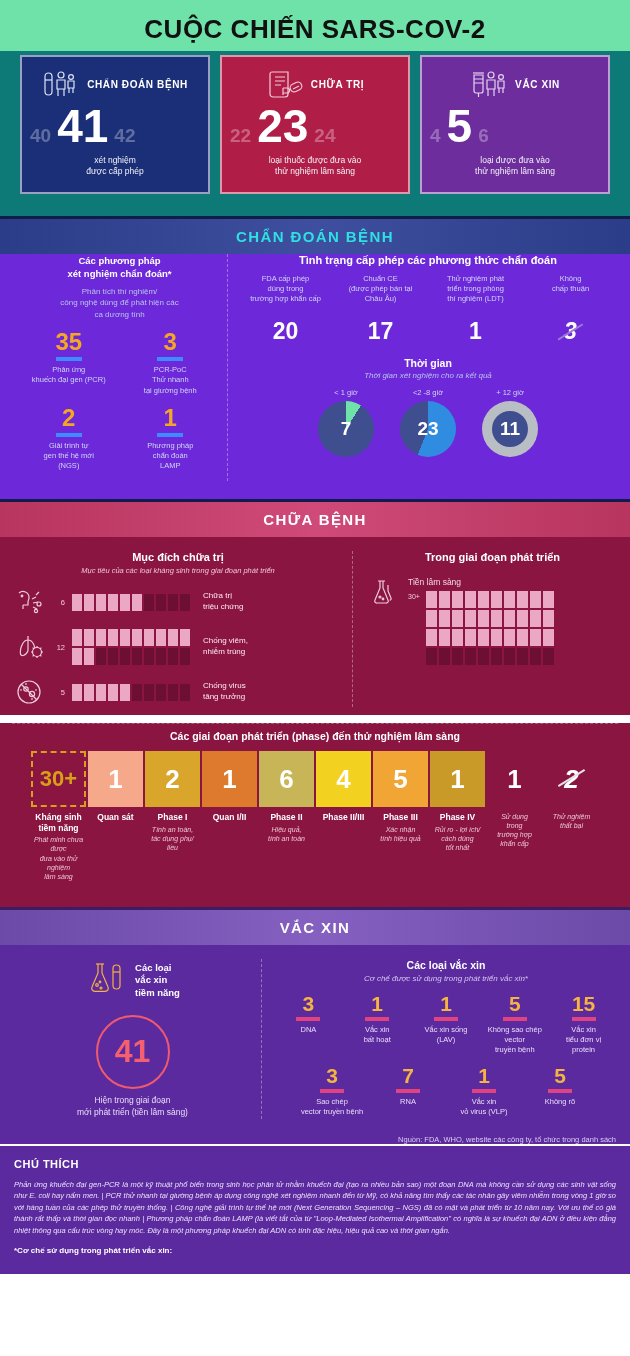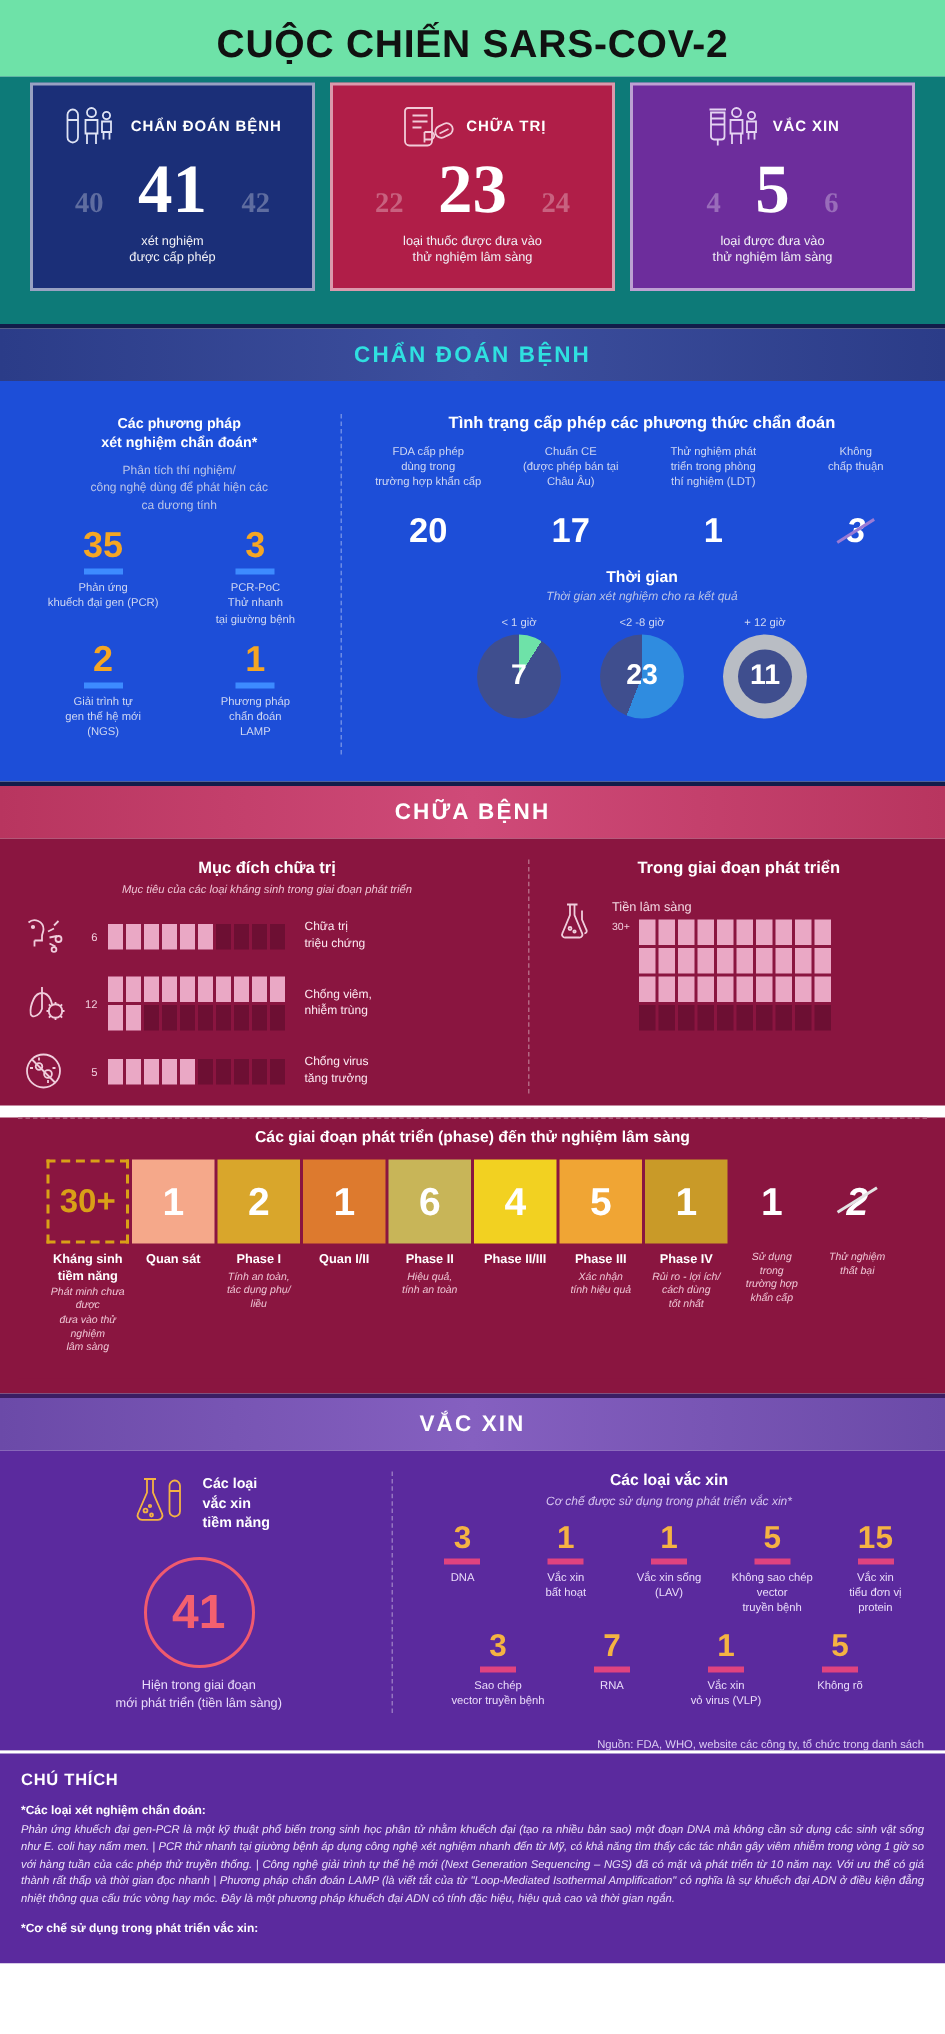--- a/index.html
+++ b/index.html
@@ -40,33 +40,33 @@
     padding: 12px 8px 14px;
     text-align: center;
     color: #fff;
   }
   .card.diag { background: #1b2f78; }
   .card.cure { background: #b01e48; }
   .card.vacc { background: #6d2d9c; }
   .card-head { display: flex; align-items: center; justify-content: center; gap: 7px; margin-bottom: 4px; }
   .card-head .ttl { font-size: 10px; font-weight: bold; letter-spacing: .6px; }
   .card-icon svg { display: block; }
-  .card-nums { display: flex; align-items: baseline; justify-content: center; gap: 23px; margin: 2px 0 6px; font-family: Liberation Serif, serif; }
+  .card-nums { display: flex; align-items: baseline; justify-content: flex-start; gap: 6px; margin: 2px 0 6px; }
   .n-side { font-size: 19px; color: rgba(255,255,255,.30); font-weight: bold; }
   .n-main { font-size: 46px; font-weight: bold; line-height: 1; }
   .card-sub { font-size: 8.5px; line-height: 1.35; color: #f2f2f7; }
 
   
   .banner { text-align: center; padding: 9px 0; font-size: 15px; font-weight: bold; letter-spacing: 1.4px; }
   .banner.diag { background: linear-gradient(90deg,#2b3c88,#3d4f9e,#2b3c88); color: #2fe0e0; border-top: 3px solid #121c4a; }
   .banner.cure { background: linear-gradient(90deg,#b8355f,#cf4a78,#b8355f); color: #fff; border-top: 3px solid #121c4a; }
   .banner.vacc { background: linear-gradient(90deg,#6b4aa8,#8560c0,#6b4aa8); color: #fff; border-top: 3px solid #3b1d63; }
 
   
-  .sec-diag { background: #1d4ed8; color: #fff; display: flex; padding: 22px 12px 18px; }
+  .sec-diag { background: #6d28d9; color: #fff; display: flex; padding: 0 12px 18px; }
   .diag-left { width: 215px; text-align: center; padding: 0 6px; }
   .diag-right { flex: 1; border-left: 1px dashed rgba(255,255,255,.35); padding-left: 10px; }
   .h-title { font-size: 9.5px; font-weight: bold; line-height: 1.4; }
   .h-sub { font-size: 8px; line-height: 1.45; color: #b9c4e8; margin-top: 5px; }
   .method-grid { display: flex; flex-wrap: wrap; margin-top: 10px; }
   .method { width: 50%; text-align: center; margin-bottom: 10px; }
   .method .num { font-size: 24px; font-weight: bold; color: #f5a623; line-height: 1; }
   .method .rule { width: 26px; height: 4px; background: #3d8bff; margin: 3px auto 4px; }
   .method .lbl { font-size: 7.5px; line-height: 1.35; color: #cfd7f2; }
   .lic-title { font-size: 11px; font-weight: bold; text-align: center; margin-bottom: 8px; }
@@ -602,18 +602,17 @@
     <div class="rule"></div>
     <div class="lbl">Không rõ</div>
   </div>
         </div>
     </div>
   </div>
   <div class="source">Nguồn: FDA, WHO, website các công ty, tổ chức trong danh sách</div>
 
   <div class="notes">
     <h3>CHÚ THÍCH</h3>
-    <div class="nh">*Các loại xét nghiệm chẩn đoán:</div>
     <div class="np">Phản ứng khuếch đại gen-PCR là một kỹ thuật phổ biến trong sinh học phân tử nhằm khuếch đại (tạo ra nhiều bản sao) một đoạn DNA mà không cần sử dụng các sinh vật sống như E. coli hay nấm men. | PCR thử nhanh tại giường bệnh áp dụng công nghệ xét nghiệm nhanh đến từ Mỹ, có khả năng tìm thấy các tác nhân gây viêm nhiễm trong vòng 1 giờ so với hàng tuần của các phép thử truyền thống. | Công nghệ giải trình tự thế hệ mới (Next Generation Sequencing – NGS) đã có mặt và phát triển từ 10 năm nay. Với ưu thế có giá thành rất thấp và thời gian đọc nhanh | Phương pháp chẩn đoán LAMP (là viết tắt của từ "Loop-Mediated Isothermal Amplification" có nghĩa là sự khuếch đại ADN ở điều kiện đẳng nhiệt thông qua cấu trúc vòng hay móc. Đây là một phương pháp khuếch đại ADN có tính đặc hiệu, hiệu quả cao và thời gian ngắn.</div>
     <div class="nh">*Cơ chế sử dụng trong phát triển vắc xin:</div>
 
   </div>
 </div>
 
 </body></html>

